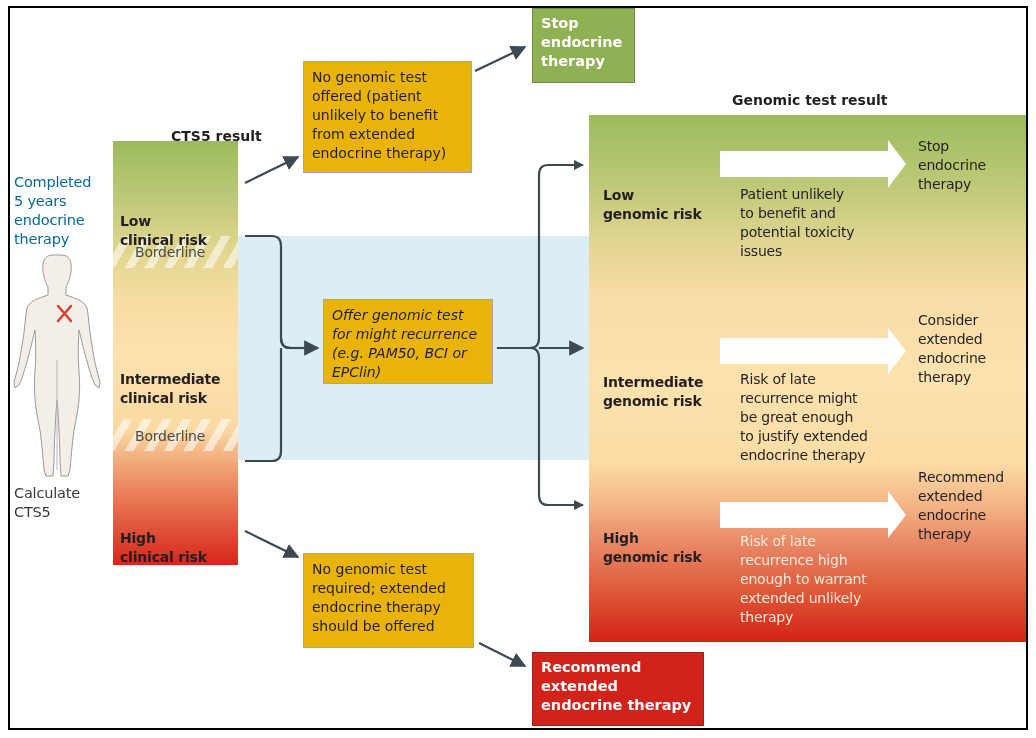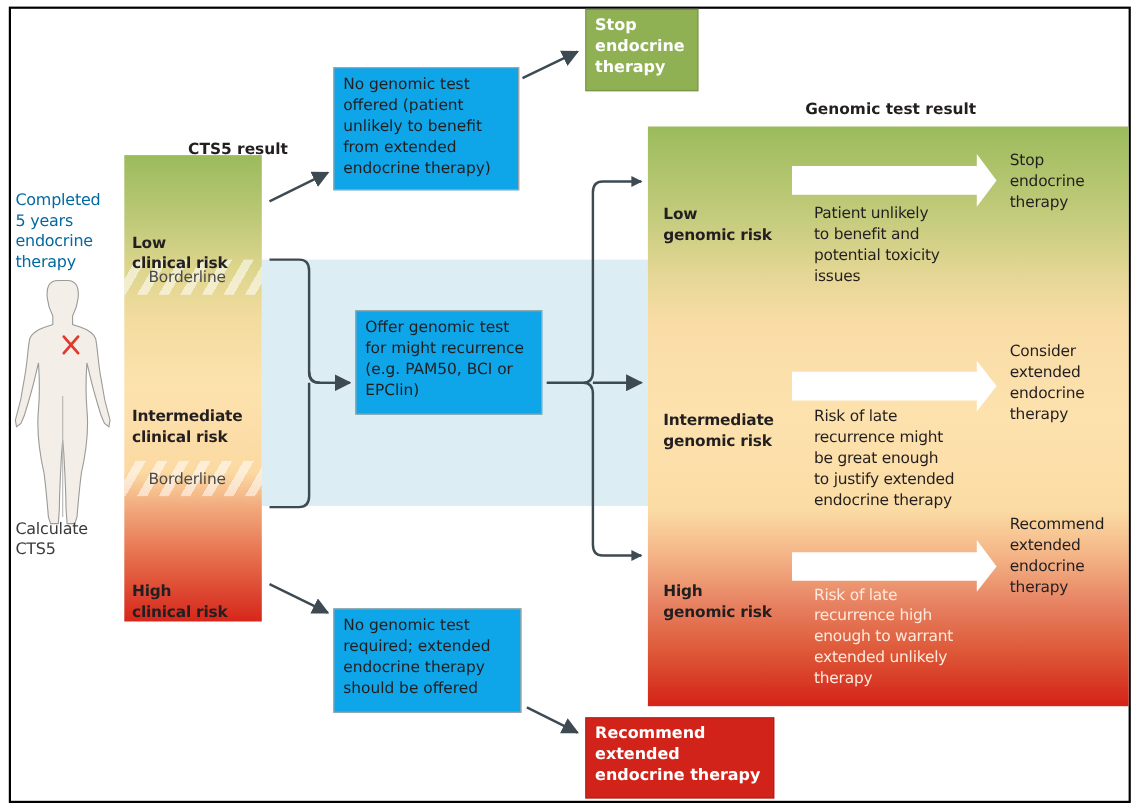--- a/index.html
+++ b/index.html
@@ -4,21 +4,21 @@
 <style>
   html, body { margin: 0; padding: 0; background: #ffffff; }
   body { width: 1036px; height: 738px; position: relative; overflow: hidden;
          font-family: "DejaVu Sans", sans-serif; color: #231f20; }
   .frame { position: absolute; left: 8px; top: 6px; width: 1016px; height: 720px;
            border: 2px solid #000; box-sizing: content-box; }
   .abs { position: absolute; }
   .txt { font-size: 14px; line-height: 19px; letter-spacing: -0.2px; }
   .bold { font-weight: bold; margin-top: 40px; }
   .heading { font-size: 14px; font-weight: bold; }
-  .beige-box { position: absolute; background: #0ea5e9; border: 1px solid #a9a6a0;
+  .beige-box { position: absolute; background: #eab308; border: 1px solid #a9a6a0;
                box-sizing: border-box; padding: 6px 8px; font-size: 14px; line-height: 19px; color: #231f20; }
   .outcome-box { position: absolute; box-sizing: border-box; padding: 5px 8px; color: #fff;
                  font-weight: bold; font-size: 14.5px; line-height: 19px; border: 1px solid rgba(0,0,0,0.2); }
   #cts5-col { position: absolute; left: 113px; top: 141px; width: 125px; height: 424px;
     background: linear-gradient(to bottom, #9bbb5c 0%, #b9c774 12%, #dcd58c 24%, #f4dca0 36%, #fde2ae 50%, #fbd9a2 68%, #f1a77a 76%, #e6704d 86%, #d6261a 100%); }
   .stripe { position: absolute; left: 0; width: 125px; height: 32px;
     background: repeating-linear-gradient(120deg, rgba(255,255,255,0) 0 9px, rgba(255,255,255,0.55) 9px 17px); }
   #genomic-col { position: absolute; left: 589px; top: 115px; width: 437px; height: 527px;
     background: linear-gradient(to bottom, #9bbb5c 0%, #c5cc7d 16%, #e6d796 26%, #f9dca6 34%, #fde2ae 50%, #fbdca4 66%, #f4b486 74%, #e78463 82%, #dd5636 91%, #d42218 100%); }
   #blue-band { position: absolute; left: 238px; top: 236px; width: 351px; height: 224px; background: #dcedf4; }
@@ -47,21 +47,21 @@
   <g fill="#f3efe8" stroke="#9a9a98" stroke-width="1">
     <path d="M53,255 C44,255 42,262 43,271 C44,280 47,285 48,287 L48,295 C40,298 30,300 27,308 C25,318 25,330 22,345 C20,360 17,372 14,382 L15,388 L19,385 L22,378 C26,365 30,352 33,338 L35,330 C36,345 36,360 35,372 C33,392 36,412 40,430 C42,445 43,458 44,470 L46,476 L53,476 L54,462 C54,448 55,430 56,412 L57,400 L58,412 C59,430 60,448 60,462 L61,476 L68,476 L70,470 C71,458 72,445 74,430 C78,412 81,392 79,372 C78,360 78,345 79,330 L81,338 C84,352 88,365 92,378 L95,385 L99,388 L100,382 C97,372 94,360 92,345 C89,330 89,318 87,308 C84,300 74,298 66,295 L66,287 C67,285 70,280 71,271 C72,262 70,255 61,255 Z"></path>
     <path d="M57,360 L57,470" fill="none" stroke="#b5b5b3"></path>
   </g>
   <g stroke="#e03a2f" stroke-width="2.5" stroke-linecap="round">
     <line x1="58" y1="306" x2="71" y2="321"></line>
     <line x1="71" y1="306" x2="58" y2="321"></line>
   </g>
 </svg>
 
-<div class="abs txt" style="left:14px; top:472px; color:#3a3a3a; font-size:14.5px;">
+<div class="abs txt" style="left:14px; top:484px; color:#3a3a3a; font-size:14.5px;">
   <div>Calculate</div>
   <div>CTS5</div>
 </div>
 
 <div class="abs heading" style="left:131px; top:128px;margin-left:40px;">CTS5 result</div>
 <div class="abs txt bold" style="left:120px; top:172px;">
   <div>Low</div>
   <div>clinical risk</div>
 </div>
 <div class="abs txt" style="left:135px; top:243px; color:#4a4a4a;">Borderline</div>
@@ -75,21 +75,21 @@
   <div>clinical risk</div>
 </div>
 
 <div class="beige-box" style="left:303px; top:61px; width:169px; height:112px;">
   <div>No genomic test</div>
   <div>offered (patient</div>
   <div>unlikely to benefit</div>
   <div>from extended</div>
   <div>endocrine therapy)</div>
 </div>
-<div class="beige-box" style="left:323px; top:282px; width:170px; height:95px;">
+<div class="beige-box" style="left:323px; top:299px; width:170px; height:85px;font-style:italic;">
   <div>Offer genomic test</div>
   <div>for might recurrence</div>
   <div>(e.g. PAM50, BCI or</div>
   <div>EPClin)</div>
 </div>
 <div class="beige-box" style="left:303px; top:553px; width:171px; height:95px;">
   <div>No genomic test</div>
   <div>required; extended</div>
   <div>endocrine therapy</div>
   <div>should be offered</div>

